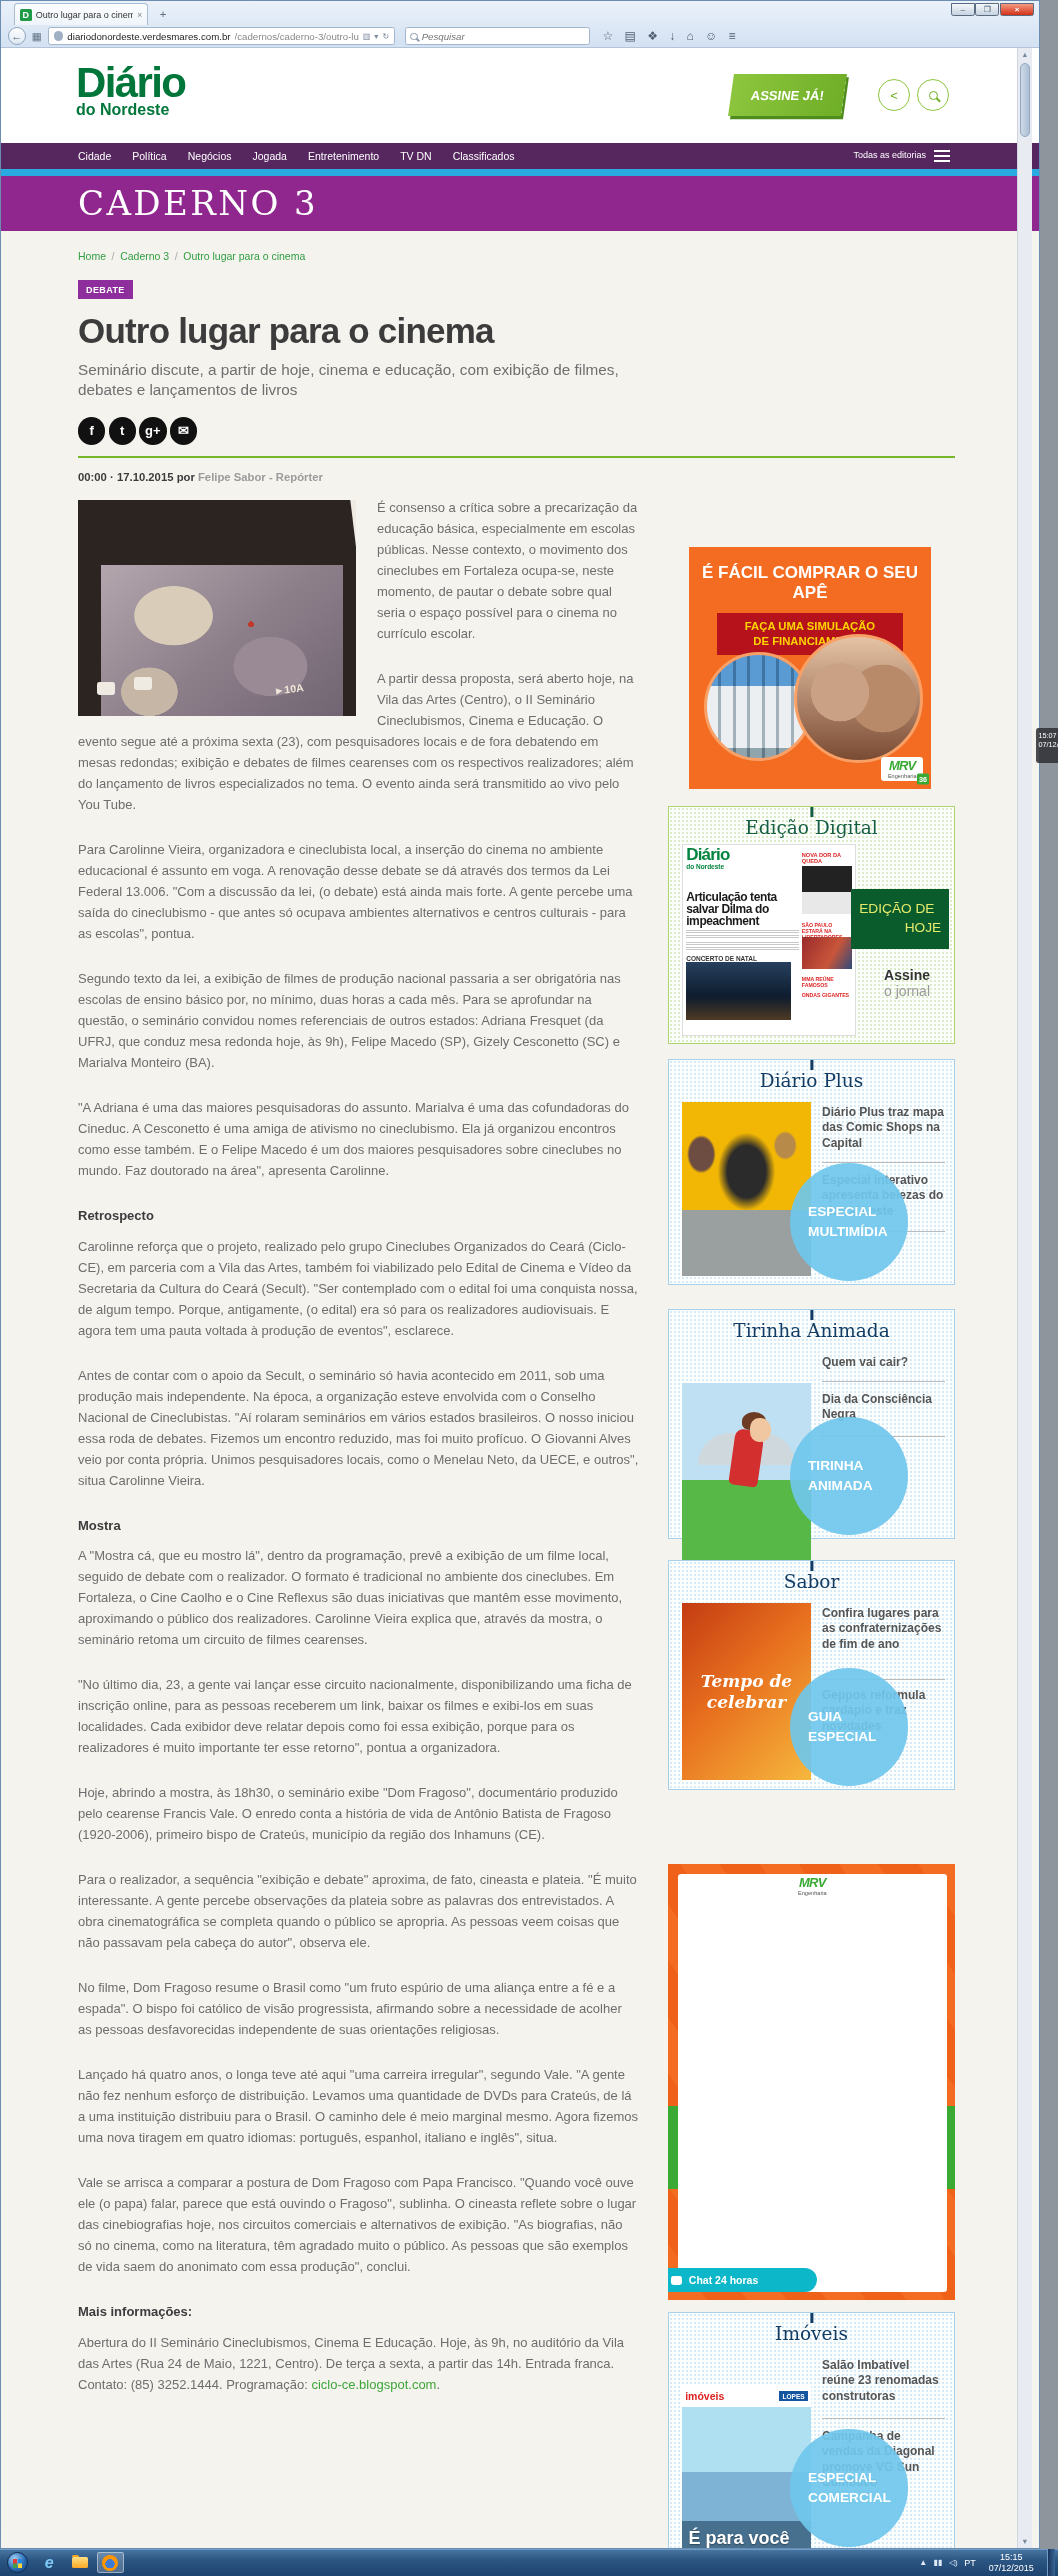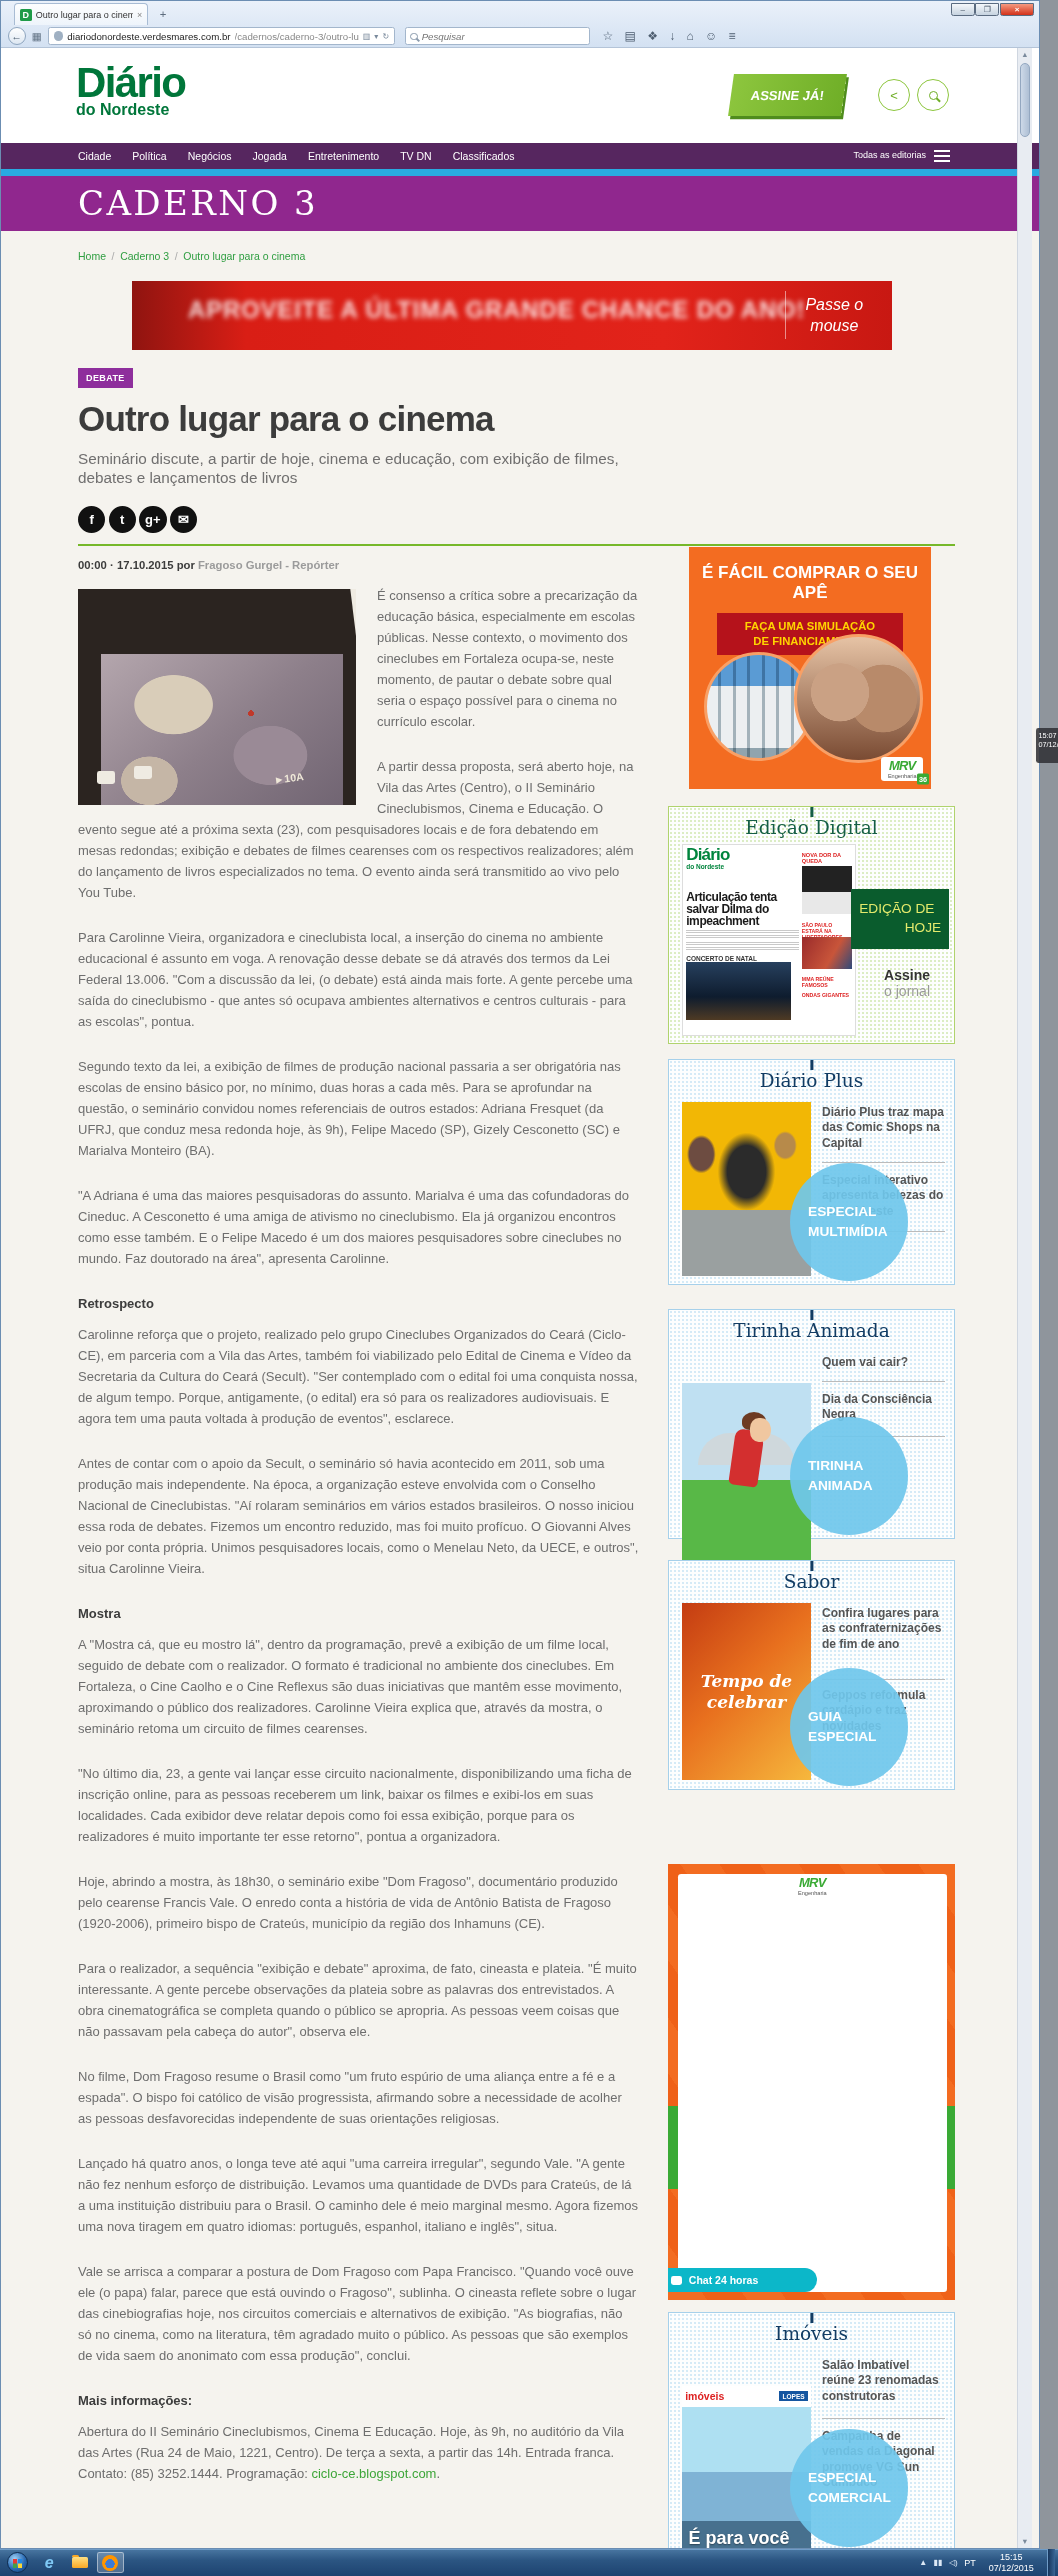--- a/index.html
+++ b/index.html
@@ -270,48 +270,41 @@
         <span class="burger"></span>
       </div>
     </div>
     <div class="cyanstrip"></div>
     <div class="caderno">CADERNO 3</div>
 
     <div class="crumbs">
       <a href="#">Home</a><span class="sep">/</span><a href="#">Caderno 3</a><span class="sep">/</span><a href="#">Outro lugar para o cinema</a>
     </div>
 
-    <div class="banner">
-      <div class="blur">APROVEITE A ÚLTIMA GRANDE CHANCE DO ANO!</div>
-      <div class="hover">
-        <span>Passe o</span><br>
-        <span>mouse</span>
-      </div>
-    </div>
 
 
     <div class="maincol">
       <span class="debate">DEBATE</span>
       <h1 class="title">Outro lugar para o cinema</h1>
       <p class="subtitle">Seminário discute, a partir de hoje, cinema e educação, com exibição de filmes, debates e lançamentos de livros</p>
       <div class="socialrow">
         <div class="soc">f</div>
         <div class="soc">t</div>
         <div class="soc">g+</div>
         <div class="soc">✉</div>
       </div>
     </div>
 
     <div class="greendiv"></div>
 
     <div class="maincol">
       <div class="byline">
         <span>00:00 · 17.10.2015</span>
         <span>por</span>
-        <span class="author">Fragoso Gurgel - Repórter</span>
+        <span class="author">Felipe Sabor - Repórter</span>
       </div>
 
       <div class="article">
         <div class="film">
           <div class="strip"></div>
           <div class="photo"></div>
           <div class="sprocket" style="left:19.4px;"></div>
           <div class="sprocket" style="left:56px; bottom:26px;"></div>
           <div class="filmlabel">►10A</div>
         </div>

